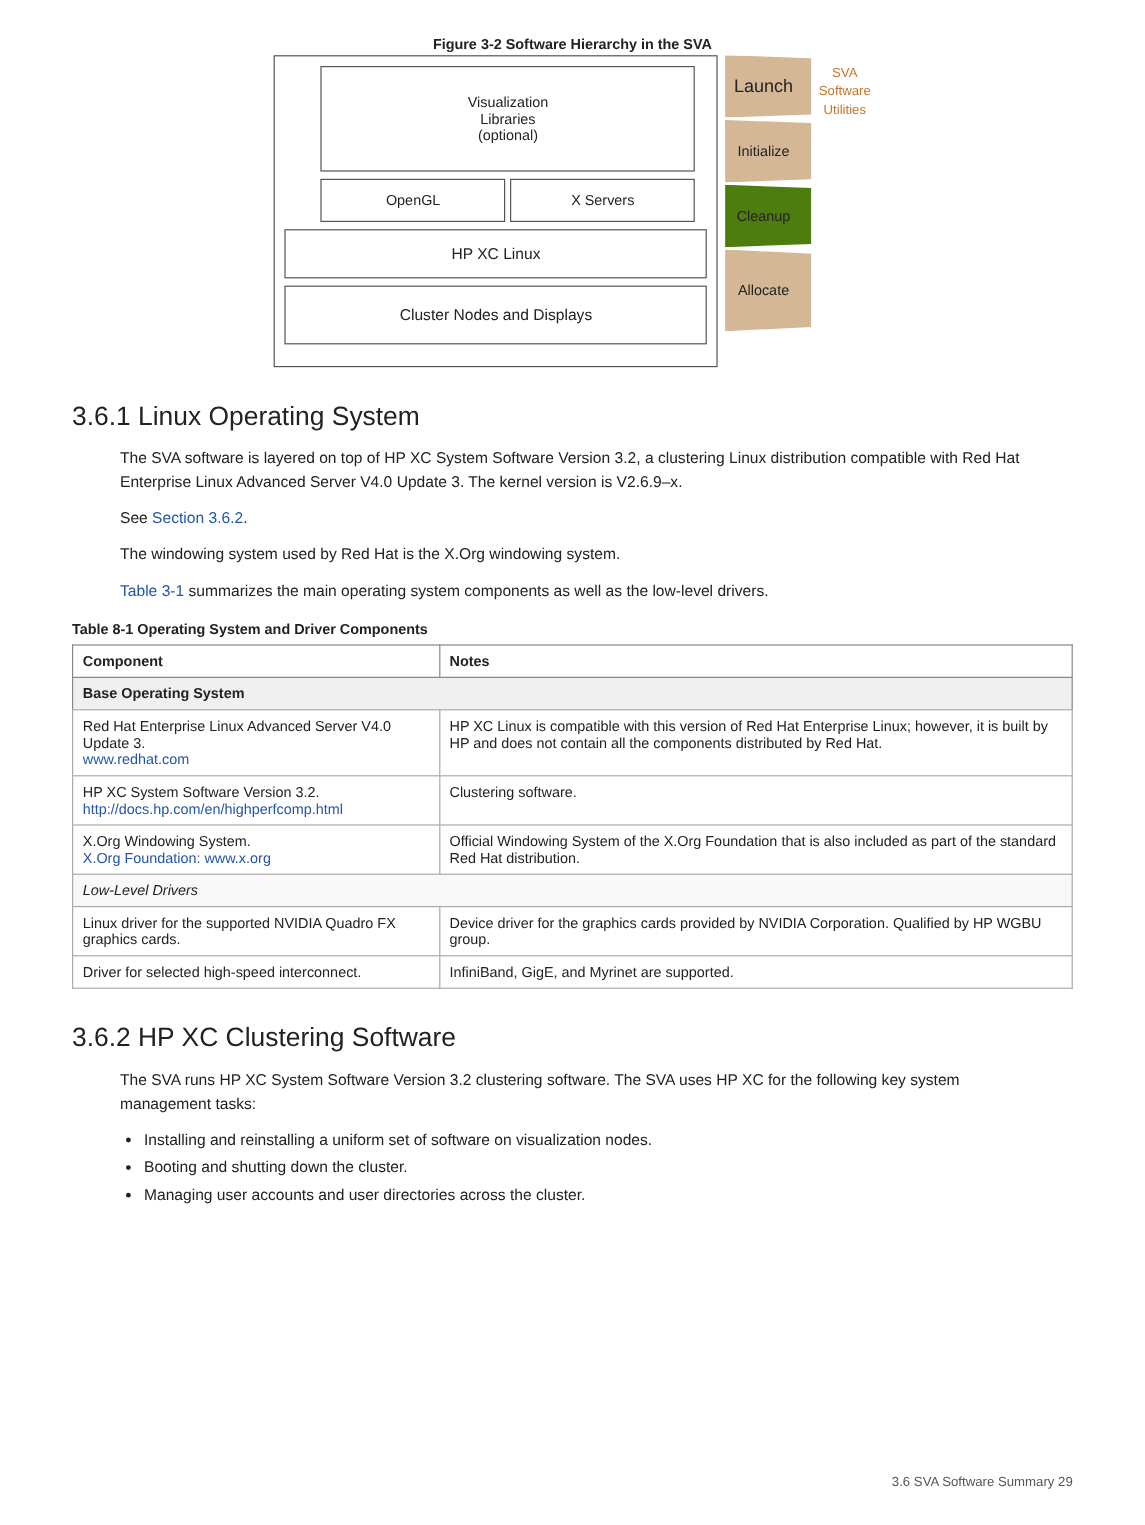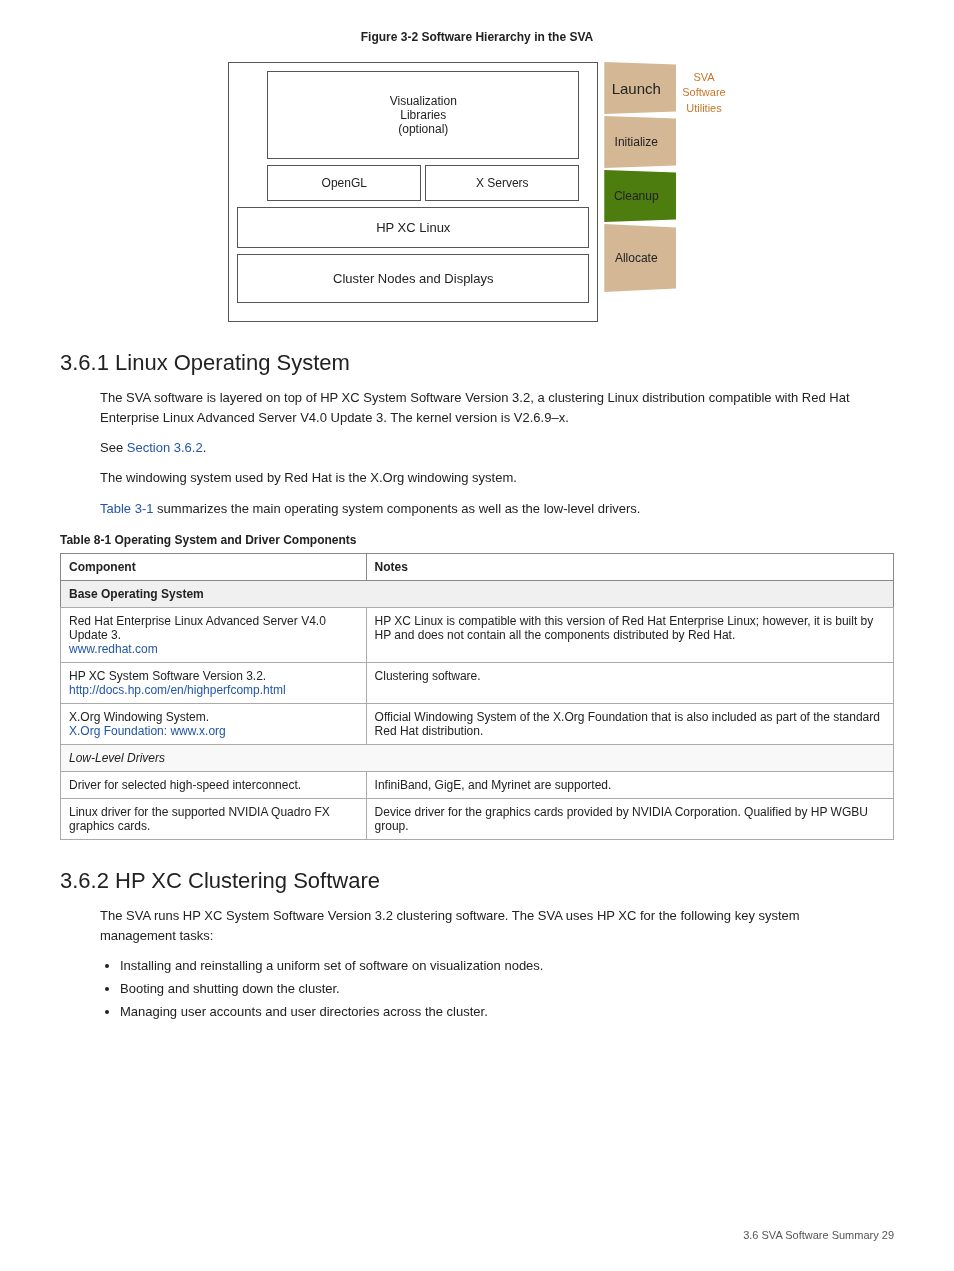--- a/index.html
+++ b/index.html
@@ -10,21 +10,21 @@
       color: #222;
       width: 954px;
       min-height: 1271px;
       padding: 30px 60px 40px 60px;
     }
 
     
     .figure-title {
       font-size: 12px;
       font-weight: bold;
-      margin-bottom: 18px;
+      margin-bottom: 2px;
       text-align: center;
     }
 
     .hierarchy-box {
       border: 1.5px solid #555;
       width: 370px;
       min-height: 260px;
       position: relative;
       padding: 8px;
       background: #fff;
@@ -340,26 +340,26 @@
       <td>
         X.Org Windowing System.<br>
         <a class="link-text" href="#">X.Org Foundation: www.x.org</a>
       </td>
       <td>Official Windowing System of the X.Org Foundation that is also included as part of the standard Red Hat distribution.</td>
     </tr>
     <tr class="italic-row">
       <td colspan="2">Low-Level Drivers</td>
     </tr>
     <tr>
+      <td>Linux driver for the supported NVIDIA Quadro FX graphics cards.</td>
+      <td>Device driver for the graphics cards provided by NVIDIA Corporation. Qualified by HP WGBU group.</td>
+    </tr>
+    <tr>
       <td>Driver for selected high-speed interconnect.</td>
       <td>InfiniBand, GigE, and Myrinet are supported.</td>
-    </tr>
-    <tr>
-      <td>Linux driver for the supported NVIDIA Quadro FX graphics cards.</td>
-      <td>Device driver for the graphics cards provided by NVIDIA Corporation. Qualified by HP WGBU group.</td>
     </tr>
   </tbody>
 </table>
 
 <h2 class="section-heading">3.6.2  HP XC Clustering Software</h2>
 
 <p class="body-text">The SVA runs HP XC System Software Version 3.2 clustering software. The SVA uses HP XC for the following key system management tasks:</p>
 
 <ul class="bullet-list">
   <li>Installing and reinstalling a uniform set of software on visualization nodes.</li>

